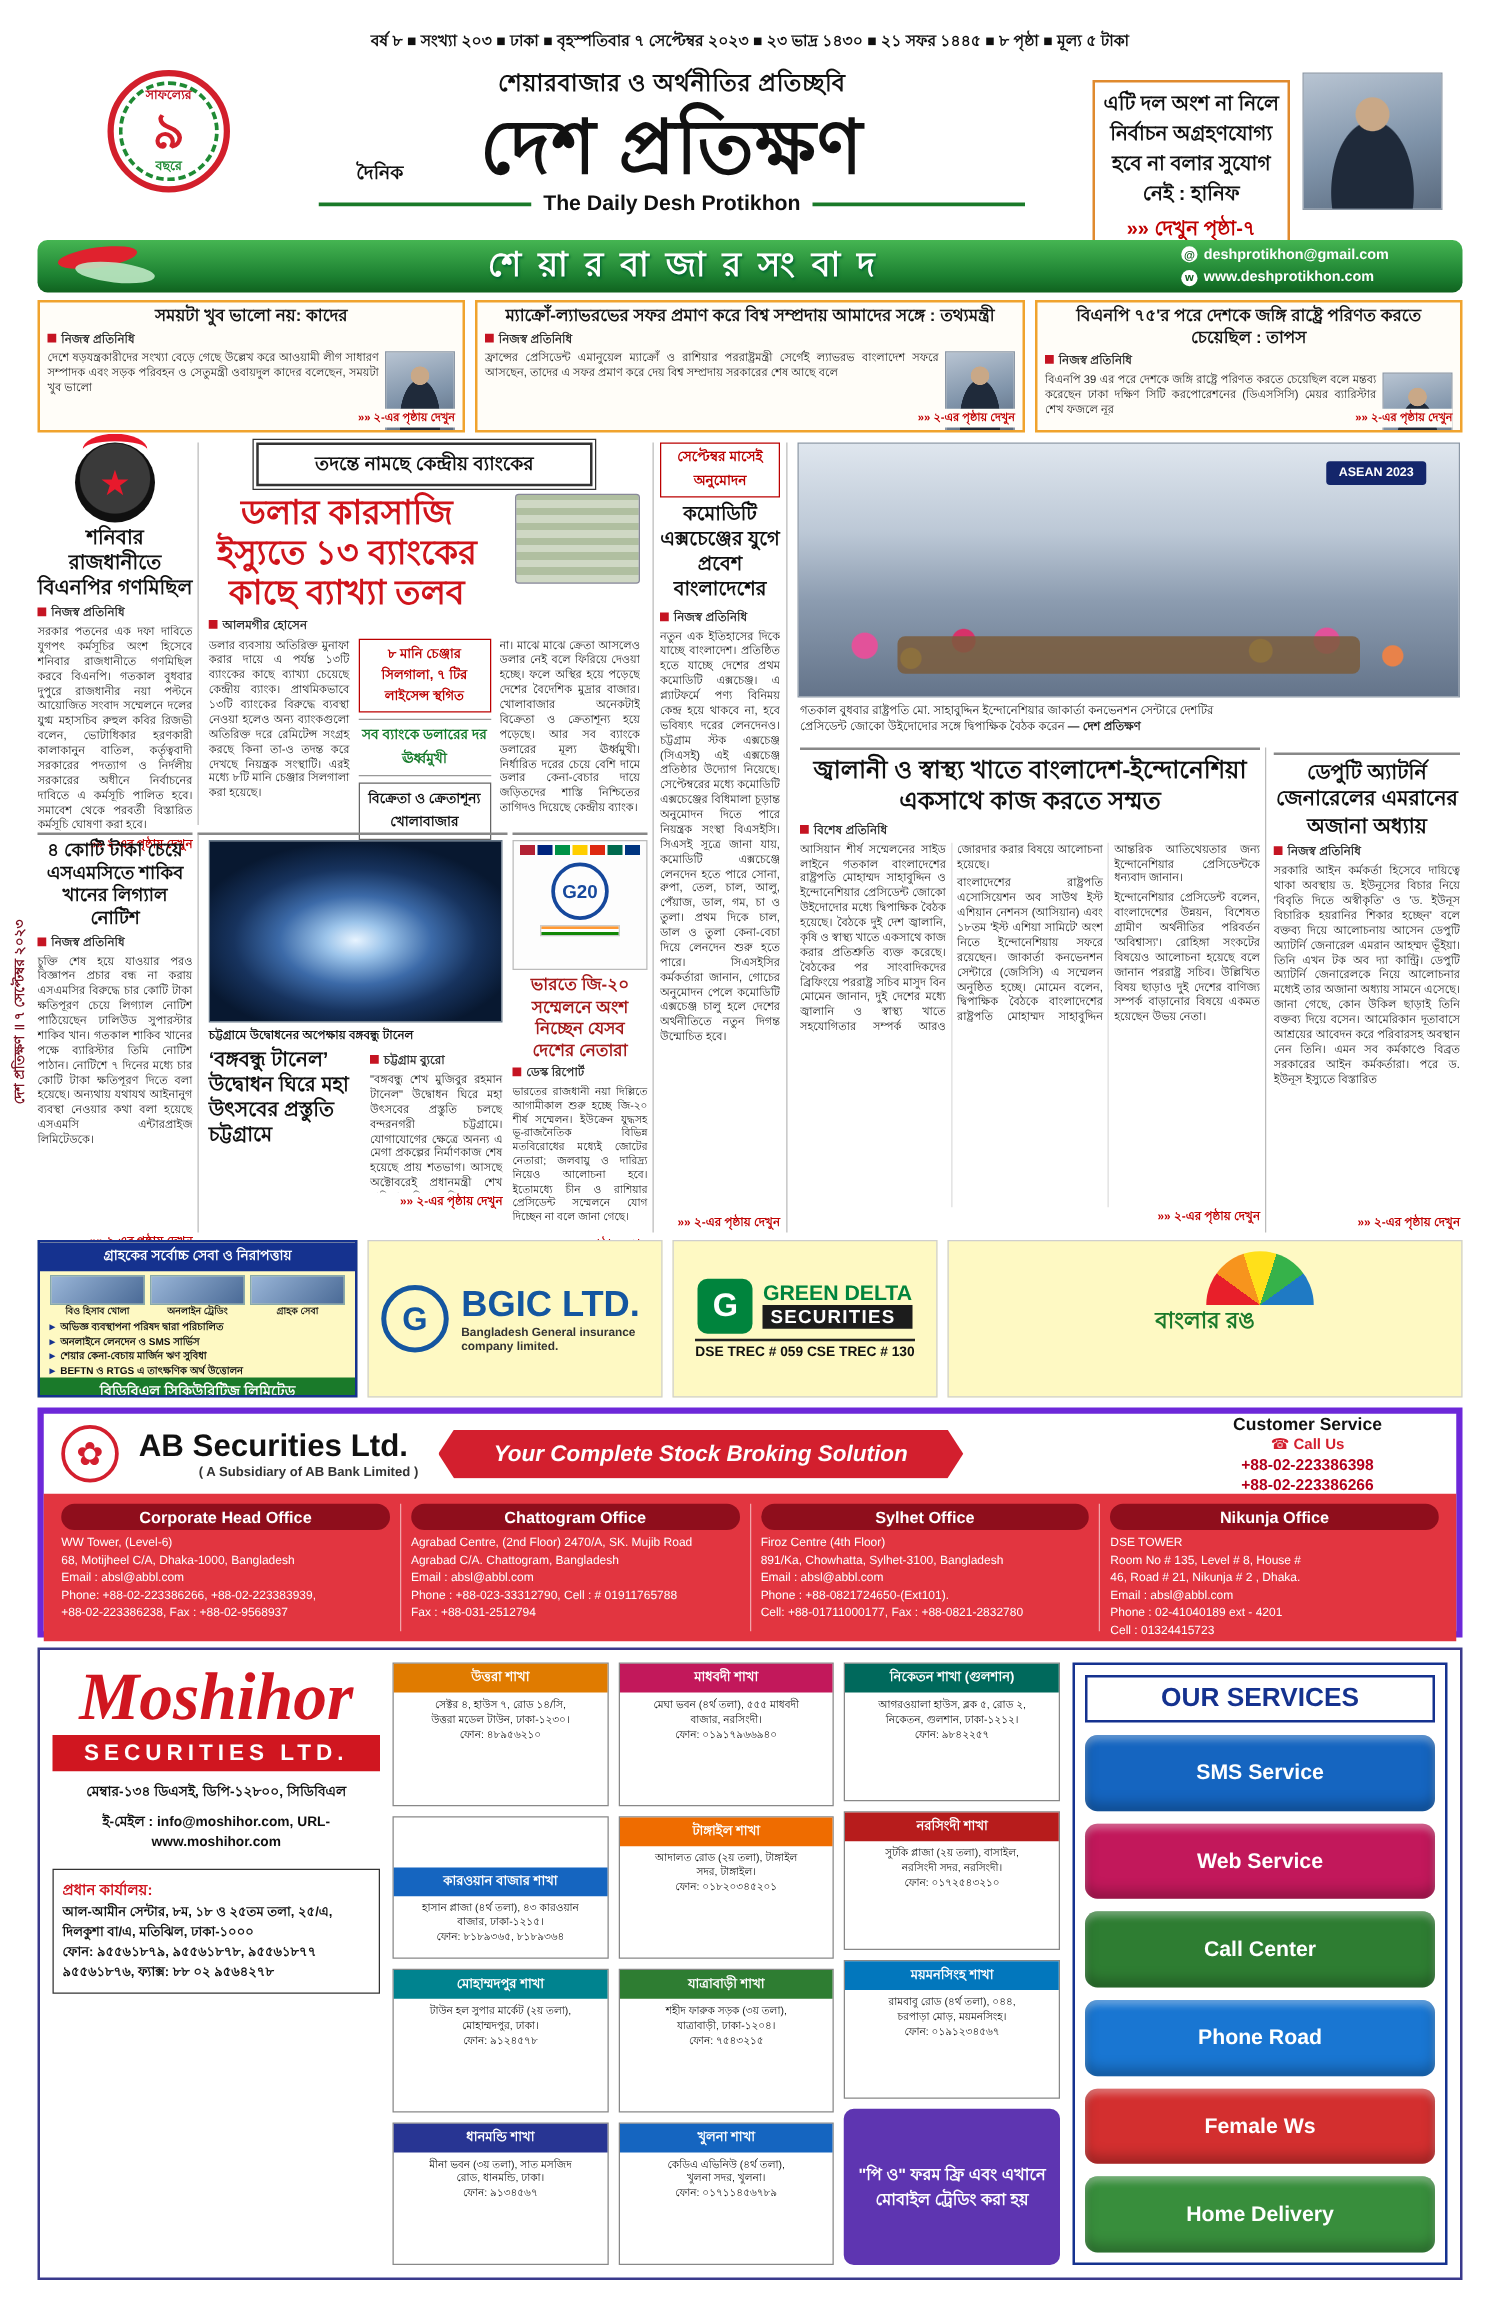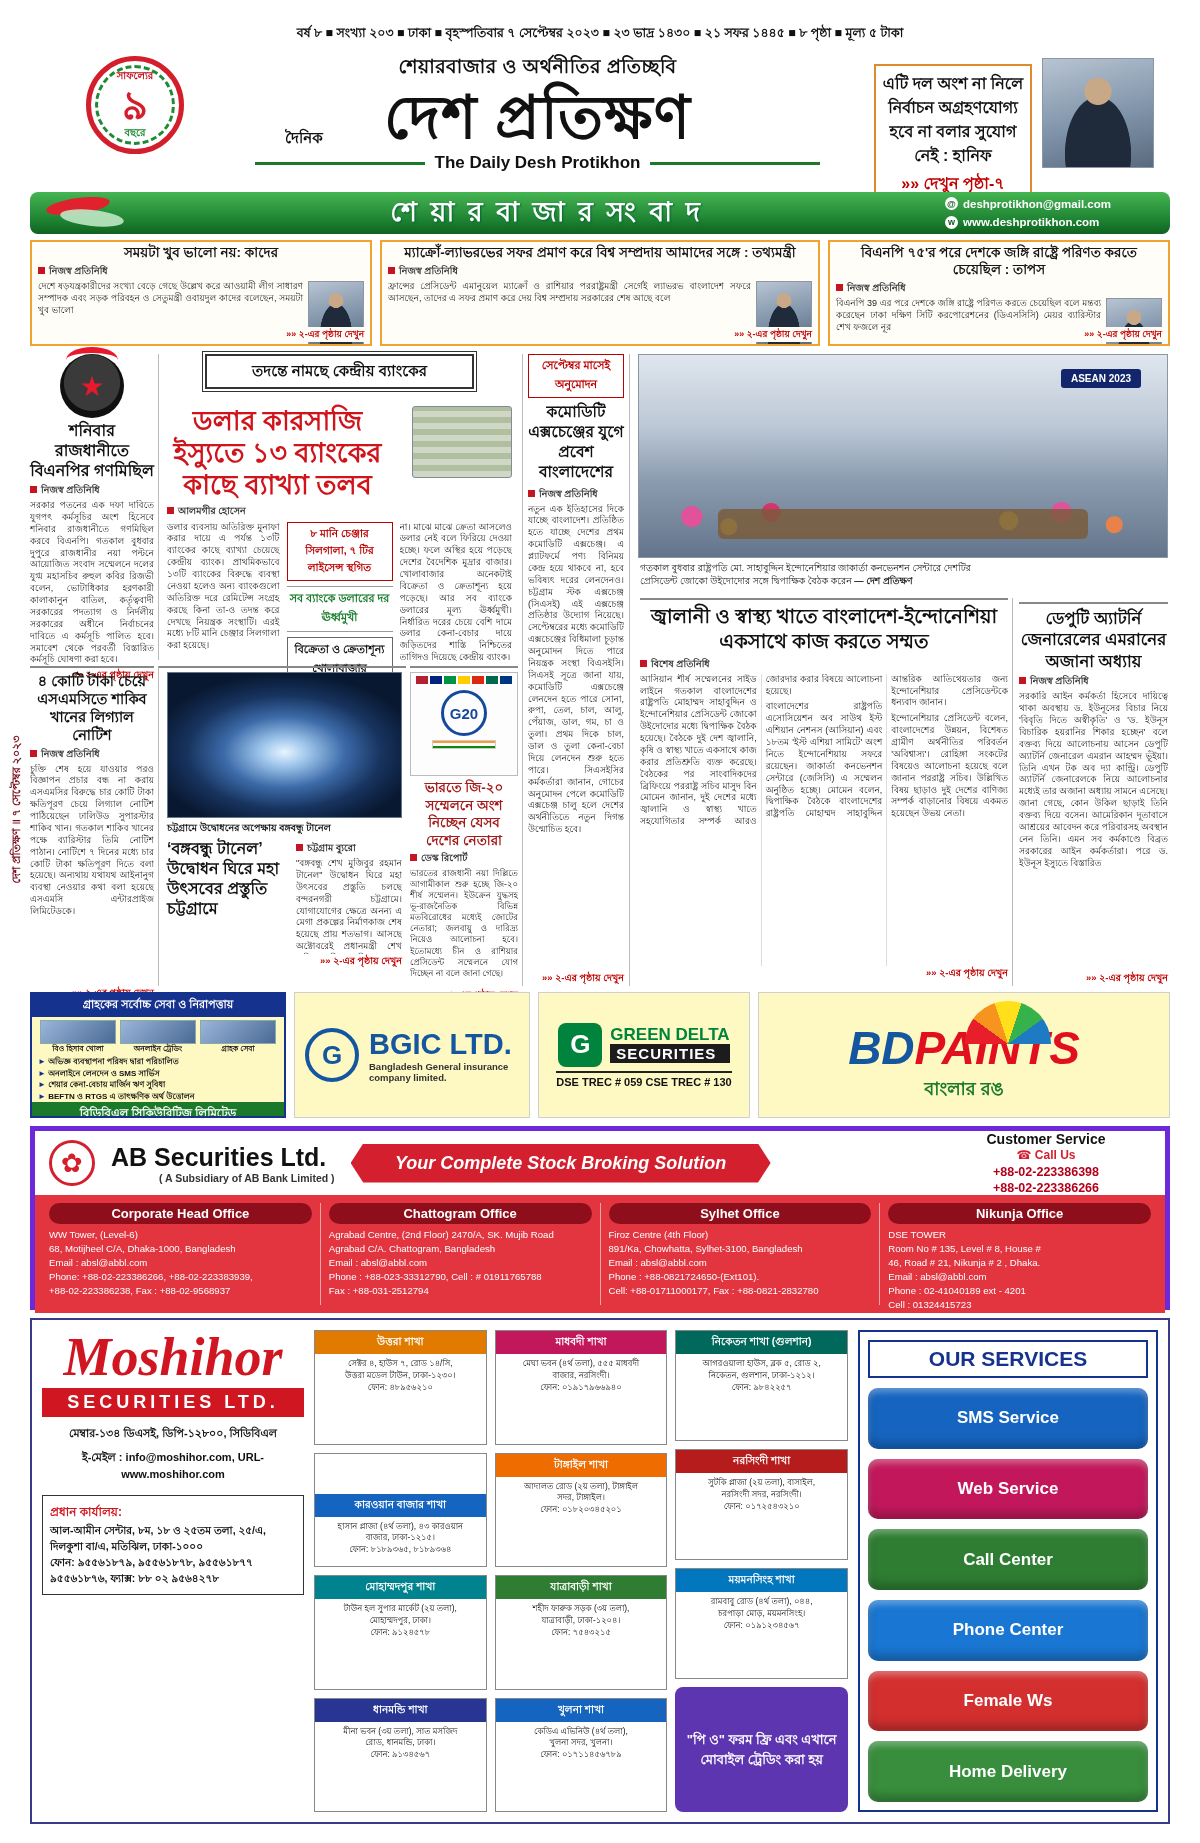--- a/index.html
+++ b/index.html
@@ -65,21 +65,21 @@
   .bnp-logo { width:64px; height:64px; border-radius:50%; background:radial-gradient(circle at 50% 45%, #3a3a3a 0 58%, #101010 60%); margin:0 auto 3px; position:relative; }
   .bnp-logo::before { content:"★"; color:#e8192c; font-size:28px; position:absolute; inset:0; display:flex; align-items:center; justify-content:center; }
   .bnp-logo::after { content:""; position:absolute; top:-7px; left:6px; right:6px; height:20px; border-radius:50%; border-top:6px solid #e8192c; }
   .h-c { text-align:center; font-weight:900; line-height:1.25; }
   .story-bnp .hl { font-size:16px; }
   .story-shakib { position:absolute; left:30px; top:666px; width:124px; height:320px; border-top:2px solid #888; padding-top:4px; }
   .story-shakib .hl { font-size:14.5px; }
 
   .story-dollar { position:absolute; left:158px; top:354px; width:360px; height:306px; padding:0 6px 0 8px; border-left:1px solid #bbb; }
   .kicker { width:78%; margin:0 auto; border:2px solid #333; outline:1px solid #333; outline-offset:2px; padding:3px; text-align:center; font-weight:800; font-size:15px; }
-  .dollar-head { display:flex; gap:24px; margin-top:17px; }
+  .dollar-head { display:flex; gap:24px; margin-top:6px; }
   .dollar-title { width:238px; color:#d0141b; font-size:27px; font-weight:900; line-height:1.18; text-align:center; }
   .money-img { width:100px; height:72px; border:1px solid #889; background:repeating-linear-gradient(0deg,#cfd8c4 0 6px,#b0bfa0 6px 12px), linear-gradient(#dde,#bbc); border-radius:3px; }
   .dollar-cols { display:flex; gap:7px; margin-top:3px; height:170px; }
   .dc-text { flex:1; }
   .dc-mid { width:106px; display:flex; flex-direction:column; gap:5px; }
   .db1 { border:1.5px solid #b00; color:#b00; font-weight:800; font-size:10.5px; text-align:center; padding:3px 2px; }
   .db2 { color:#157a2a; font-weight:800; font-size:11px; text-align:center; border-top:1px solid #999; border-bottom:1px solid #999; padding:3px 0; }
   .db3 { color:#111; font-weight:800; font-size:11px; text-align:center; border:1px solid #666; padding:3px 2px; }
   .story-dollar .more { margin-top:2px; }
 
@@ -416,24 +416,20 @@
         <div class="gd-logo">G</div>
         <div>
           <div class="gd-n1">GREEN DELTA</div>
           <div class="gd-n2">SECURITIES</div>
         </div>
       </div>
       <div class="gd-trec">DSE TREC # 059  CSE TREC # 130</div>
     </div>
     <div class="ad ad-bdp">
       <div class="fan"></div>
-      <div class="bdp-row">
-        <span class="bdp-bd">BD</span>
-        <span class="bdp-p">PAINTS</span>
-      </div>
       <div class="bdp-tag">বাংলার রঙ</div>
     </div>
   </div>
 
   <div class="ab-block">
     <div class="ab-top">
       <div class="ab-logo"></div>
       <div>
         <div class="ab-name">AB Securities Ltd.</div>
         <div class="ab-sub">( A Subsidiary of AB Bank Limited )</div>
@@ -570,19 +566,19 @@
 ফোন: ০১৯১২৩৪৫৬৭</div>
           </div>
         <div class="promo" style="background: rgb(94, 53, 177);">"পি ও" ফরম ফ্রি এবং এখানে মোবাইল ট্রেডিং করা হয়</div>
       </div>
     </div>
     <div class="mo-right">
       <div class="svc-t">OUR SERVICES</div>
       <div class="svc-btn" style="background: rgb(21, 101, 192);">SMS Service</div>
       <div class="svc-btn" style="background: rgb(194, 24, 91);">Web Service</div>
       <div class="svc-btn" style="background: rgb(46, 125, 50);">Call Center</div>
-      <div class="svc-btn" style="background: rgb(25, 118, 210);">Phone Center</div>
+      <div class="svc-btn" style="background: rgb(25, 118, 210);">Phone Road</div>
       <div class="svc-btn" style="background: rgb(211, 47, 47);">Female Ws</div>
       <div class="svc-btn" style="background: rgb(56, 142, 60);">Home Delivery</div>
     </div>
   </div>
 
 </div>
 
 </body></html>

